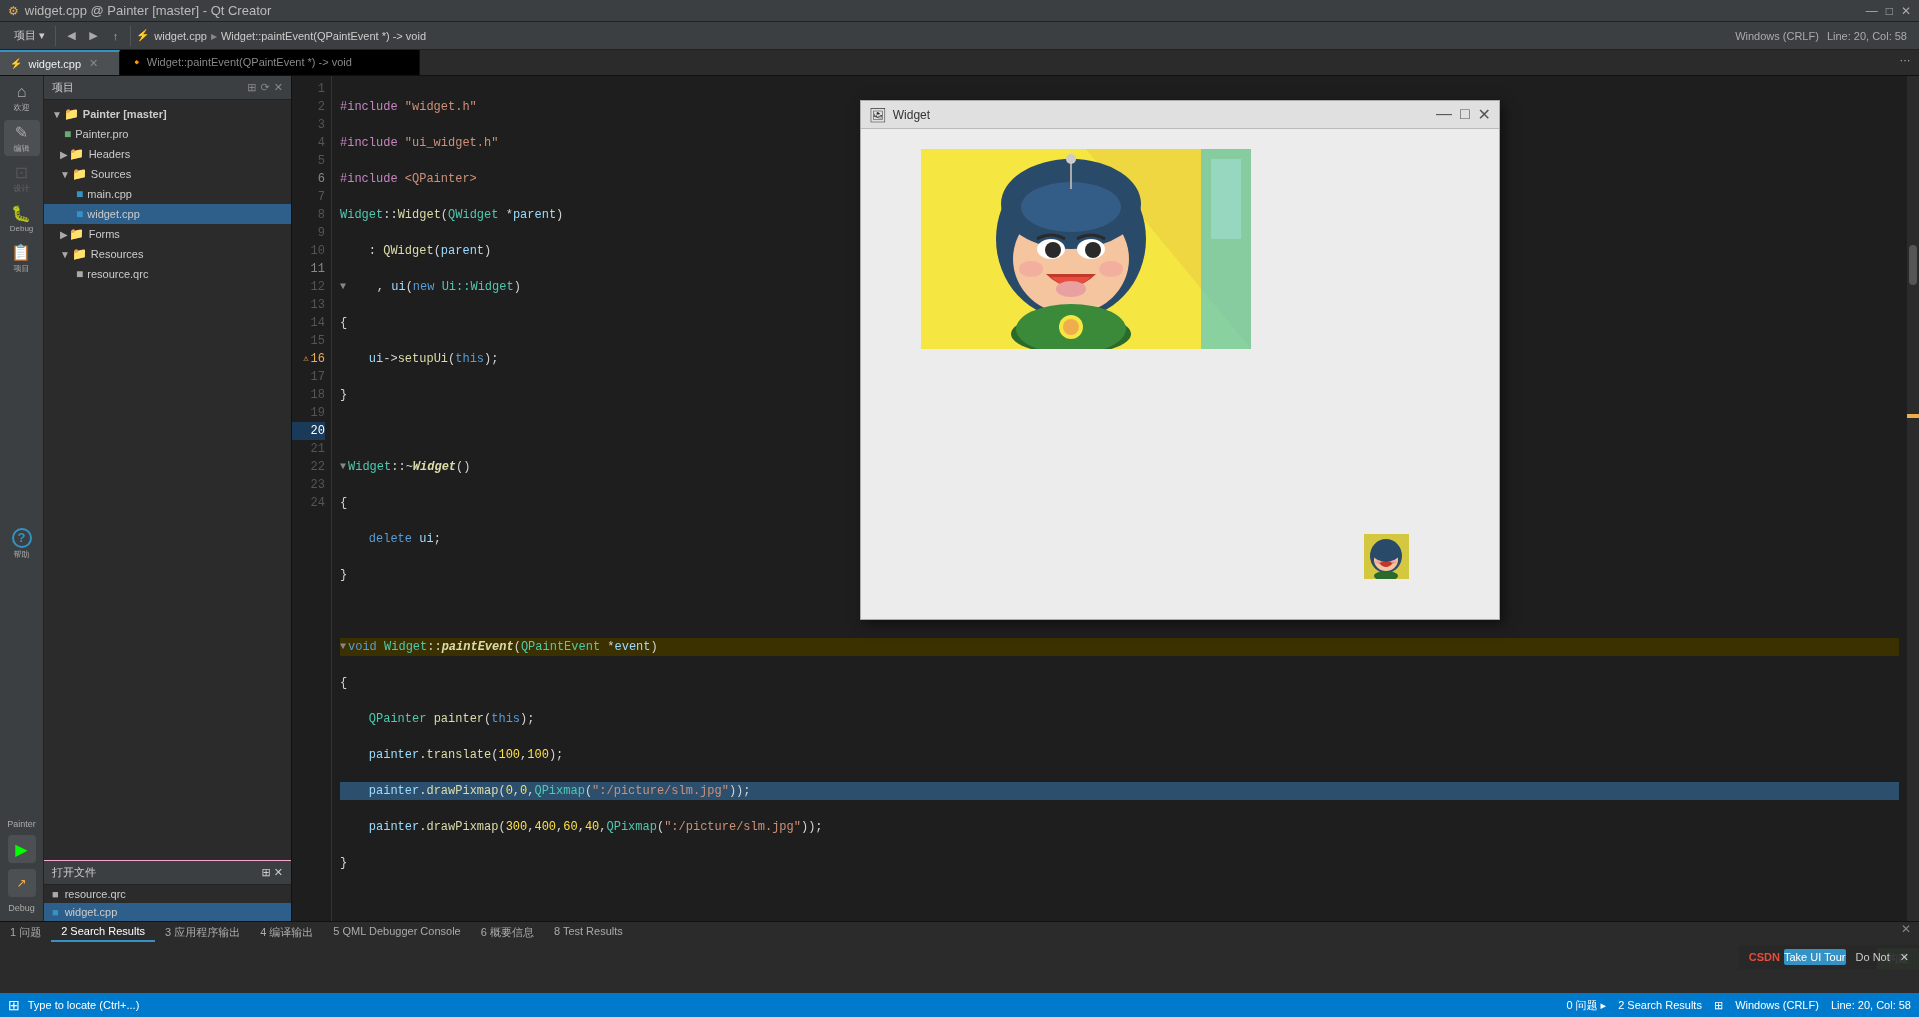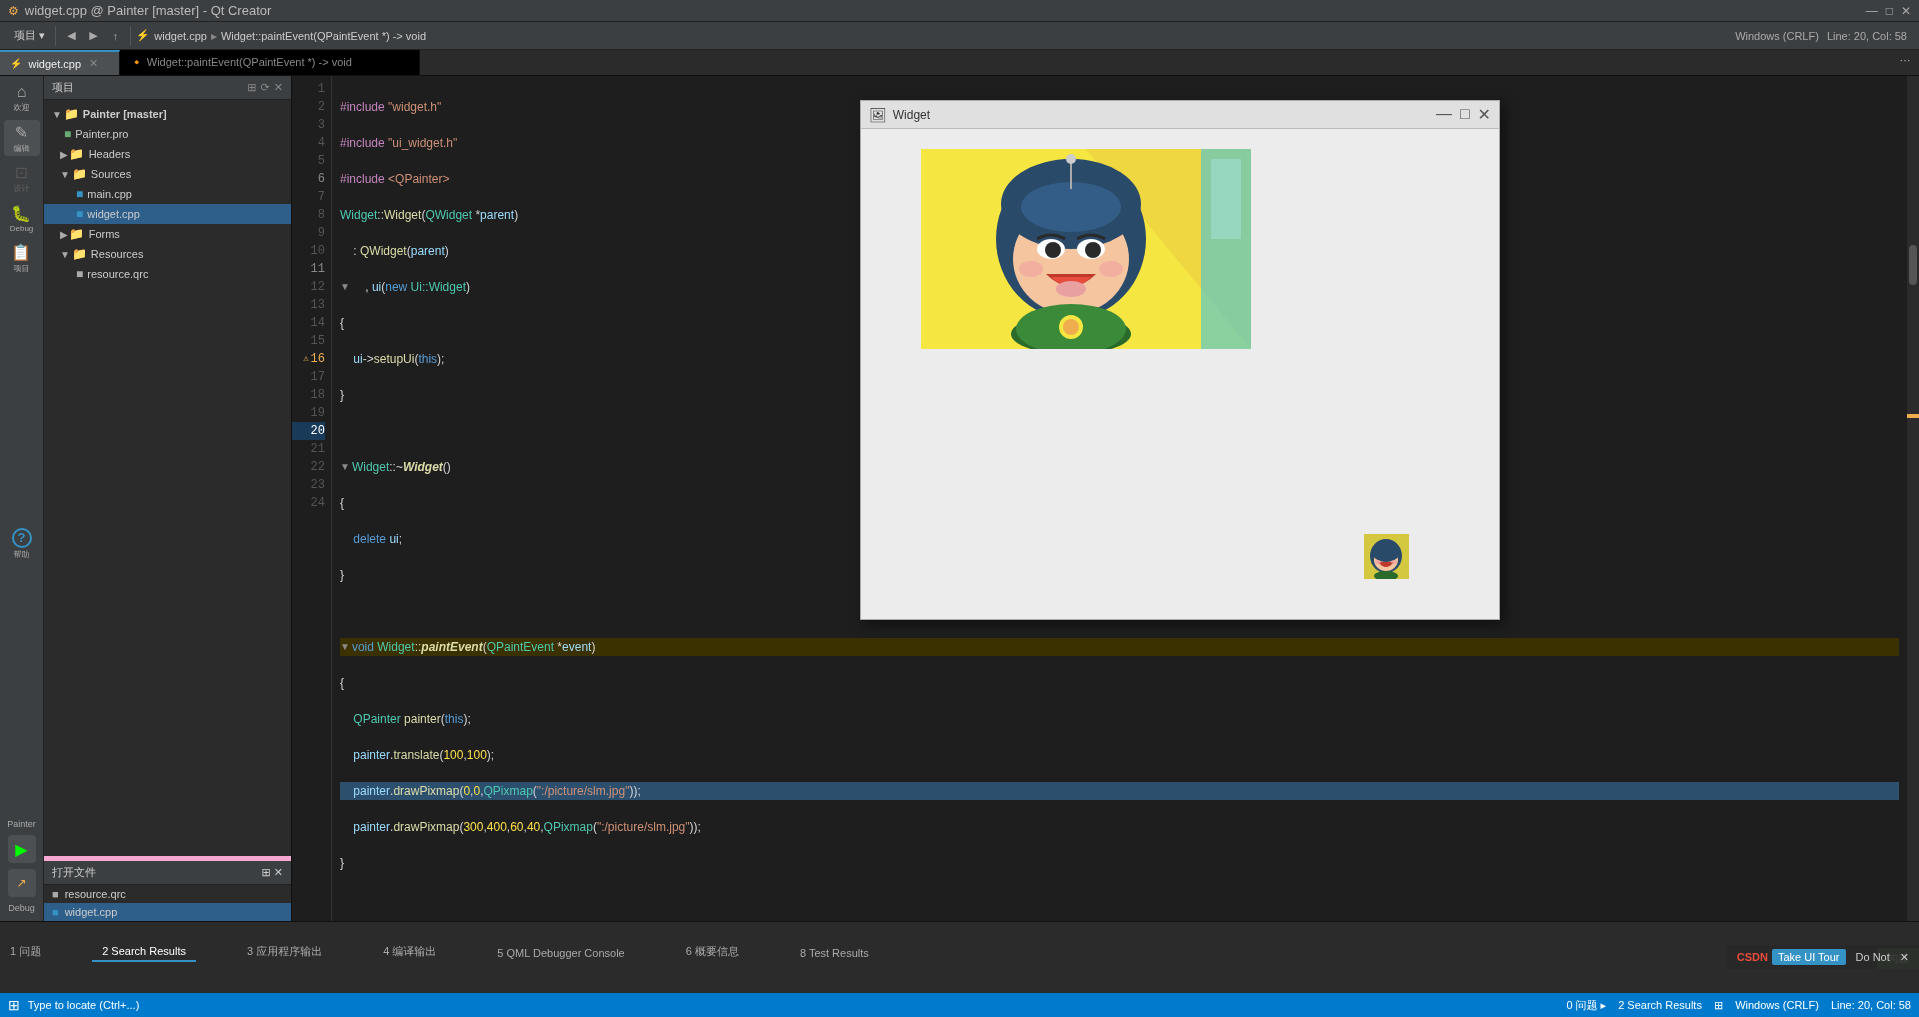--- a/index.html
+++ b/index.html
@@ -194,21 +194,21 @@
     .tree-item.selected { background: #2d5f8a; }
     .tree-item .indent { display: inline-block; }
     .tree-item .tree-arrow { color: #aaa; margin-right: 2px; font-size: 10px; }
     .tree-item .tree-icon { margin-right: 4px; font-size: 12px; }
     .folder-icon { color: #dcb67a; }
     .cpp-icon { color: #3592c4; }
     .qrc-icon { color: #aaa; }
 
     
     #open-files-panel {
-      border-top: 5px solid #f9a8d4;
+      border-top: 1px solid #f9a8d4;
     }
     #open-files-header {
       height: 24px;
       background: #3c3f41;
       display: flex;
       align-items: center;
       padding: 0 8px;
       font-size: 11px;
       color: #ccc;
       border-bottom: 1px solid #222;
@@ -247,21 +247,21 @@
       font-family: 'Consolas', 'Courier New', monospace;
       font-size: 12px;
       line-height: 18px;
       border-right: 1px solid #333;
       flex-shrink: 0;
       padding-right: 6px;
     }
     #code-content {
       flex: 1;
       padding: 4px 8px;
-      font-family: Liberation Sans, sans-serif;
+      font-family: Liberation Mono, monospace;
       font-size: 12px;
       line-height: 18px;
       white-space: pre;
       color: #d4d4d4;
       overflow: auto;
     }
     .code-line {
       display: flex;
       height: 18px;
       align-items: center;
@@ -323,24 +323,23 @@
       display: flex;
       align-items: center;
       gap: 12px;
     }
 
     
     #bottom-panel-tabs {
       height: 41px;
       background: #2b2b2b;
       display: flex;
-      align-items: flex-end;
+      align-items: flex-start;
       border-top: 1px solid #111;
       overflow: hidden;
-      gap: 41px;
     }
     .bottom-tab {
       padding: 3px 10px;
       font-size: 11px;
       color: #aaa;
       cursor: pointer;
       white-space: nowrap;
     }
     .bottom-tab.active { color: #fff; border-bottom: 2px solid #3592c4; }
 
@@ -753,21 +752,21 @@
         <path d="M14,28 Q22,38 30,28" fill="#c0392b"></path>
         <ellipse cx="14" cy="28" rx="3" ry="2" fill="#f0a0a0" opacity="0.7"></ellipse>
         <ellipse cx="30" cy="28" rx="3" ry="2" fill="#f0a0a0" opacity="0.7"></ellipse>
         <ellipse cx="22" cy="42" rx="12" ry="5" fill="#2a6a2a"></ellipse>
       </svg>
     </div>
   </div>
 
   <div style="position:absolute; bottom:48px; right:0; display:flex; align-items:center; gap:4px; background:rgba(40,40,40,0.9); padding:4px 10px; font-size:11px; color:#ccc; z-index:100;">
     <span style="color:#e74c3c; font-weight:bold;">CSDN</span>
-    <span style="background:#3592c4; color:#fff; padding:2px 6px; border-radius:2px; cursor:pointer;">Take UI Tour</span>
+    <span style="background:#3592c4; color:#fff; padding:2px 0; border-radius:2px; cursor:pointer;">Take UI Tour</span>
     <span style="padding:2px 6px; cursor:pointer;">Do Not</span>
     <span style="cursor:pointer;">✕</span>
   </div>
 
   <div style="position:absolute; bottom:48px; right:0; background:#4a7a4a; color:#fff; font-size:11px; padding:3px 10px; cursor:pointer; z-index:50;">
     <span>构建</span>
   </div>
 
 </div>
 

